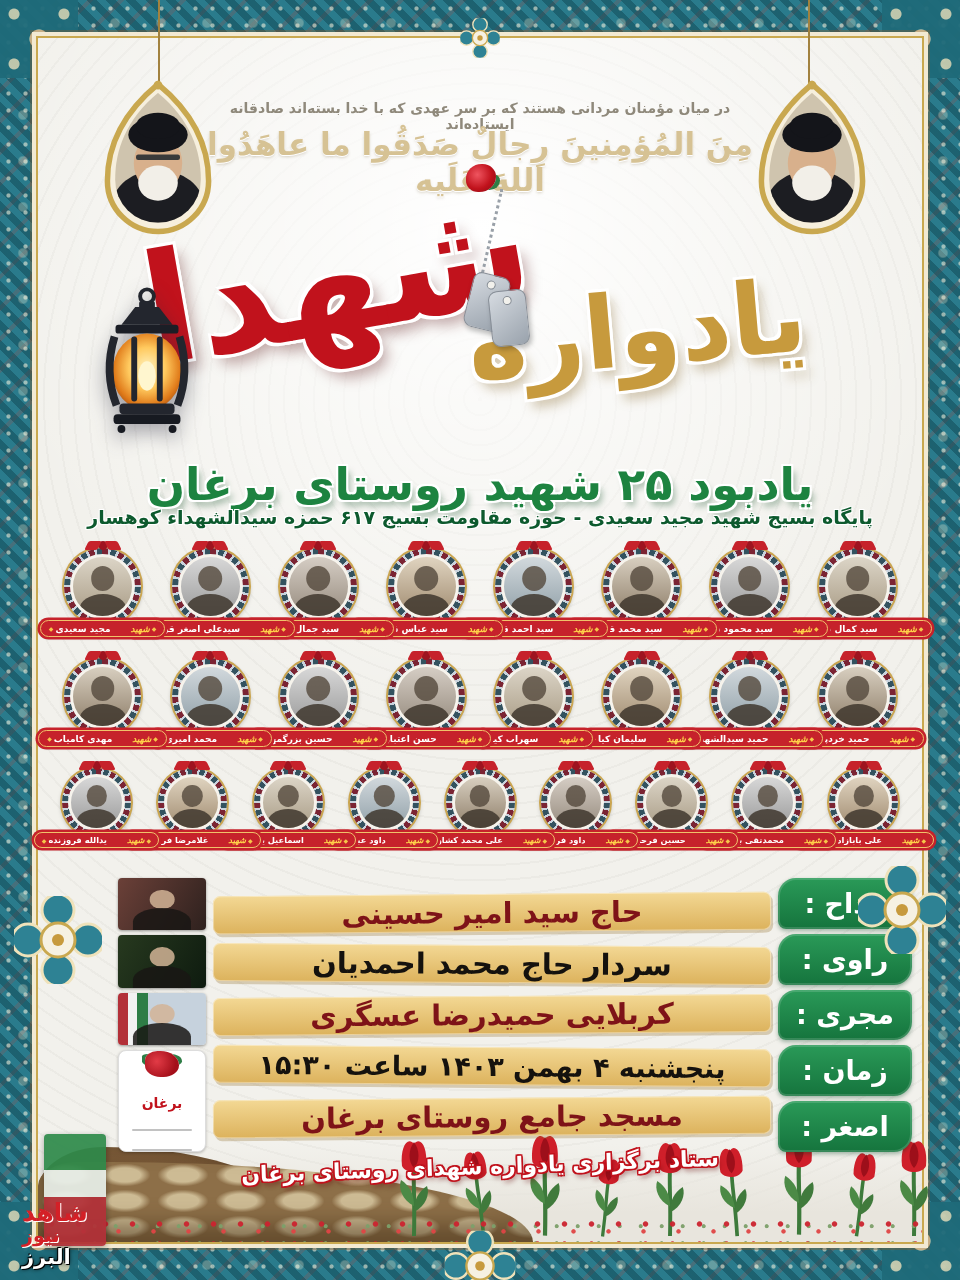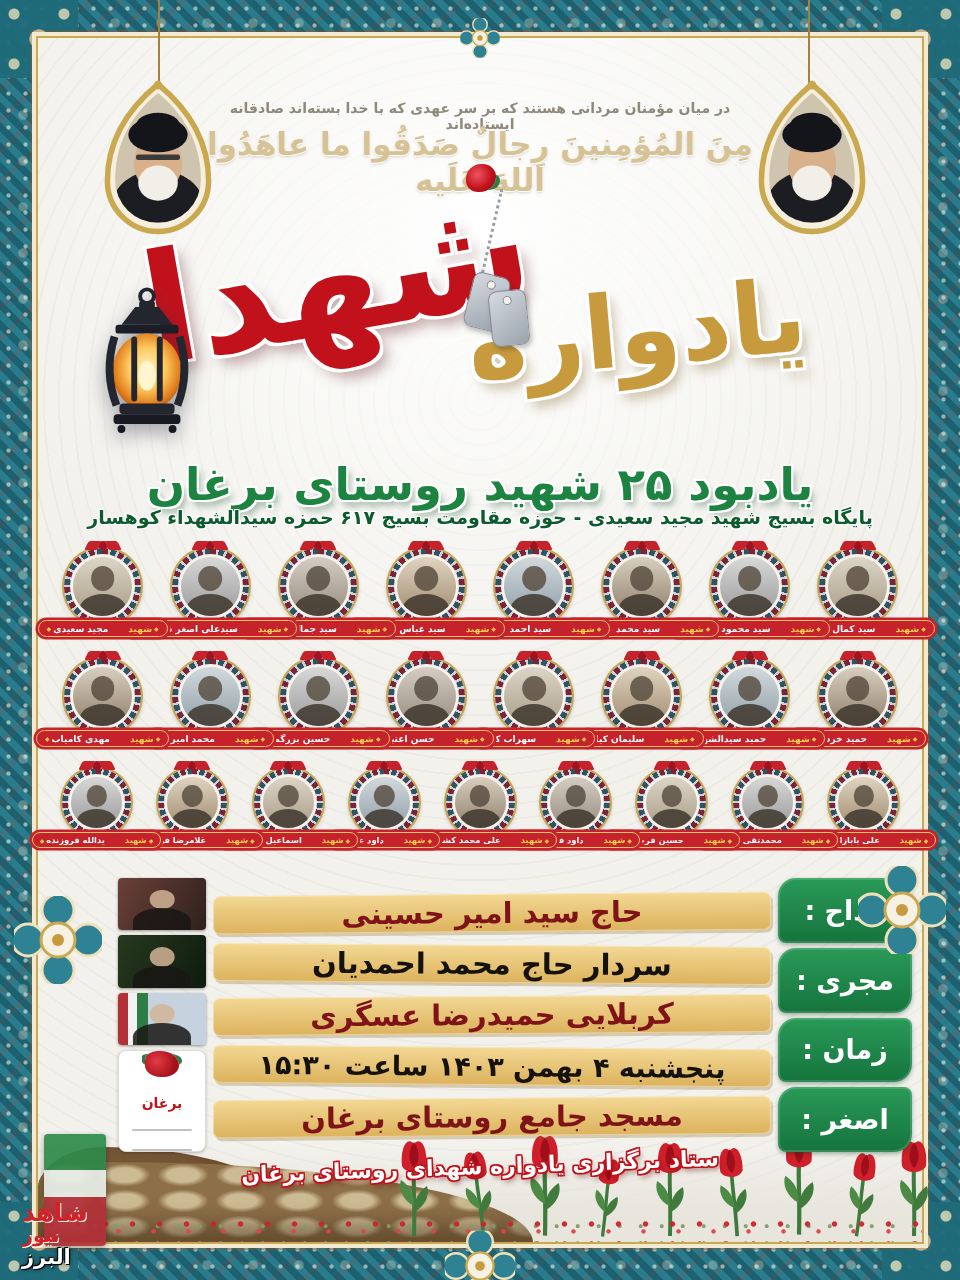--- a/index.html
+++ b/index.html
@@ -104,21 +104,21 @@
   .v5{background:linear-gradient(180deg,#e0d4c0,#a08b70);} .v6{background:linear-gradient(180deg,#d5cdc4,#968b7e);}
   .bow{position:absolute;top:-7px;left:50%;transform:translateX(-50%);width:9px;height:9px;border-radius:50%;
     background:#9e1420;z-index:3;}
   .bow::before,.bow::after{content:"";position:absolute;top:0;width:13px;height:9px;background:#c6222b;border-radius:2px;}
   .bow::before{left:-12px;transform:skewX(-26deg);} .bow::after{right:-12px;transform:skewX(26deg);}
   .nbanner{margin-top:-5px;z-index:4;display:flex;align-items:center;white-space:nowrap;
     background:#c6222b;border:1px solid #f0c26a;border-radius:12px;padding:2.5px 6px;
     box-shadow:0 0 0 2.5px #c6222b,0 1px 3px rgba(0,0,0,.35);font-size:9px;font-weight:bold;color:#fff;}
   .row3 .nbanner{font-size:8.3px;padding:2px 5px;}
   .nbanner::before,.nbanner::after{content:"◆";color:#f5c64a;font-size:6px;margin:0 2px;}
-  .sh{color:#ffd24a;margin-left:20px;}
+  .sh{color:#ffd24a;margin-left:20px;font-style:italic;}
 
   
   .info{position:absolute;top:840px;left:14px;right:10px;height:274px;display:flex;direction:rtl;
     padding-left:66px;z-index:6;}
   .labels{width:134px;display:flex;flex-direction:column;gap:5px;}
   .badge{flex:1;display:flex;align-items:center;justify-content:center;color:#fff;font-weight:900;font-size:27px;
     background:linear-gradient(180deg,#2a9a58,#15743d);border-radius:18px 8px 18px 8px;
     box-shadow:0 2px 4px rgba(0,60,30,.35), inset 0 0 0 2px rgba(255,255,255,.15);}
   .bars{flex:1;display:flex;flex-direction:column;gap:13px;margin:16px 7px;}
   .bar{flex:1;display:flex;align-items:center;justify-content:center;font-weight:900;font-size:29px;
@@ -586,20 +586,21 @@
           <div class="nbanner">
             <span class="sh">شهید</span>
             <span>یدالله فروزنده</span>
           </div>
         </div>
     </div>
 
     <div class="info">
       <div class="labels">
         <div class="badge">مداح :</div>
+        <div class="badge">راوی :</div>
         <div class="badge">مجری :</div>
         <div class="badge">زمان :</div>
         <div class="badge">اصغر :</div>
       </div>
       <div class="bars">
         <div class="bar">حاج سید امیر حسینی</div>
         <div class="bar">سردار حاج محمد احمدیان</div>
         <div class="bar">کربلایی حمیدرضا عسگری</div>
         <div class="bar">پنجشنبه ۴ بهمن ۱۴۰۳ ساعت ۱۵:۳۰</div>
         <div class="bar">مسجد جامع روستای برغان</div>

